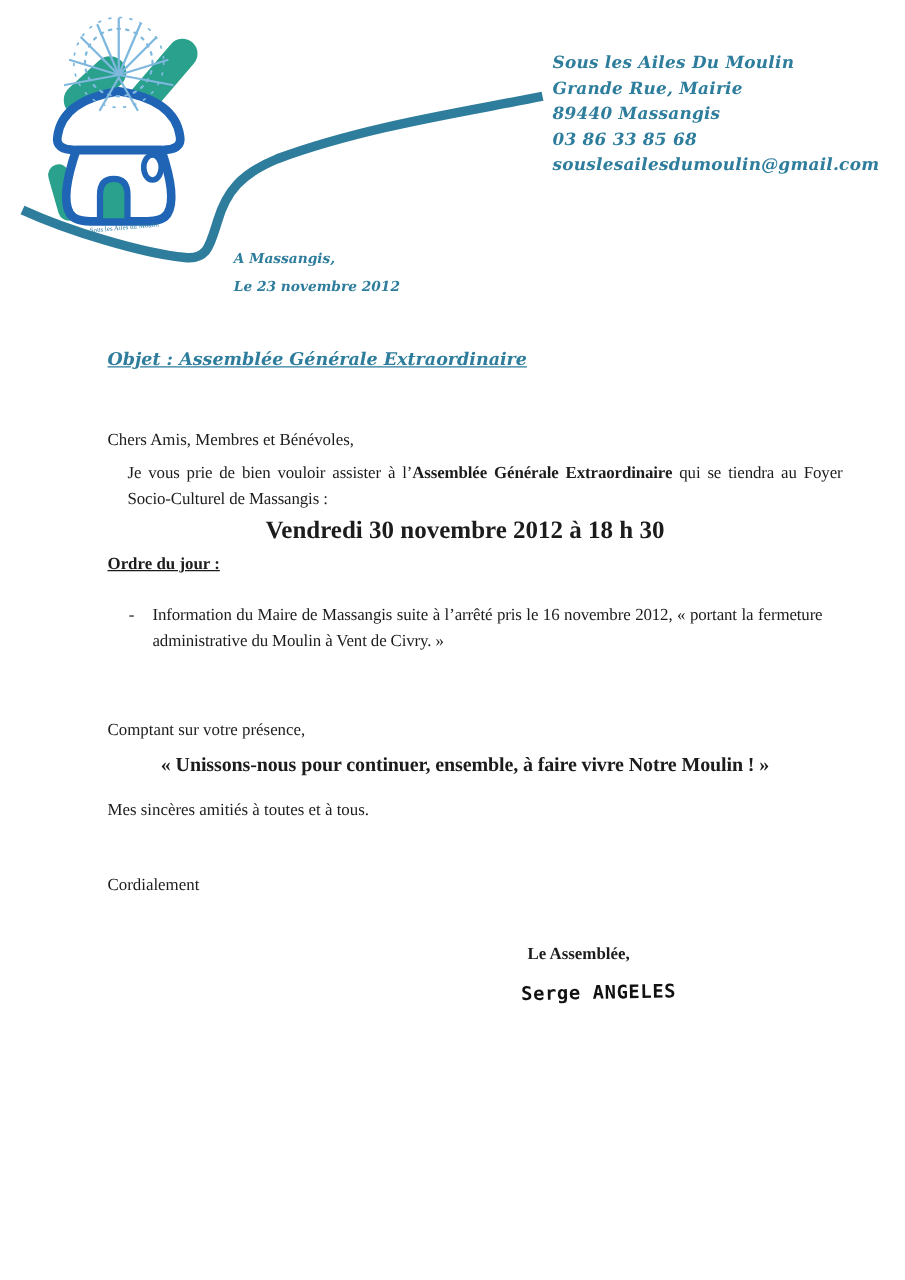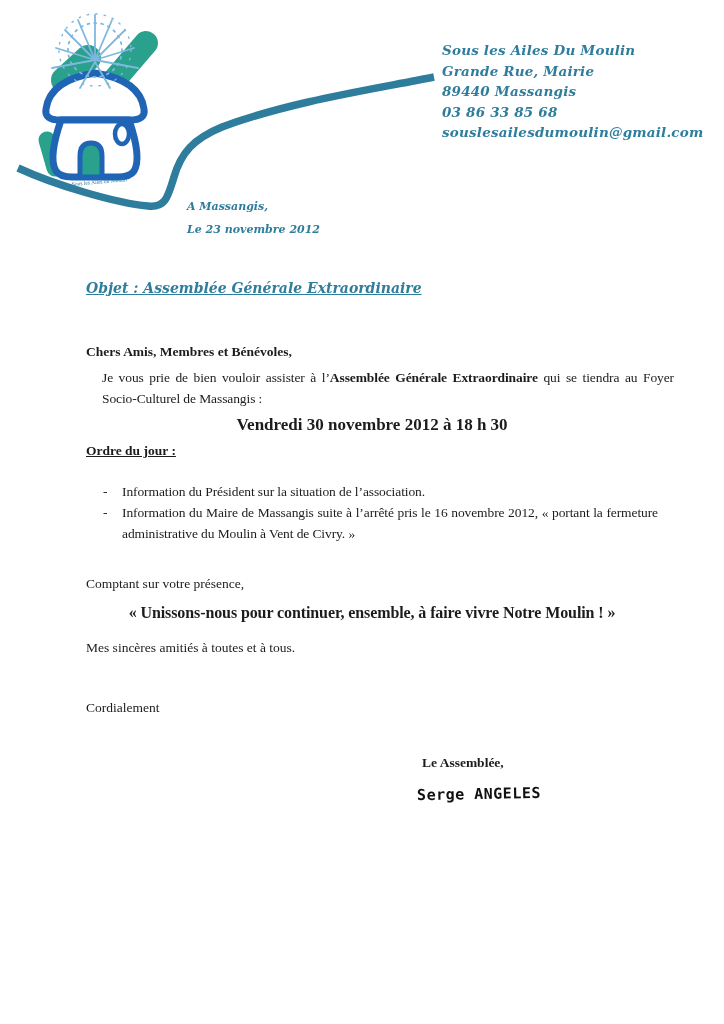--- a/index.html
+++ b/index.html
@@ -30,23 +30,23 @@
   .dateline {
     position: absolute; left: 187px; top: 196px; z-index: 2;
     font-size: 11px; line-height: 22.5px;
   }
   .subject {
     position: absolute; left: 86px; top: 280px; z-index: 2;
     font-size: 14px; text-decoration: underline;
   }
 
   .bodyblock { position: absolute; left: 86px; width: 572px; z-index: 2; font-size: 13.5px; line-height: 21px; }
-  .salutation { top: 341px; font-weight: 700; }
+  .salutation { top: 341px; font-weight: 400; }
   .intro { top: 367px; text-align: justify; letter-spacing: -0.1px; margin-left: 16px; }
-  .meeting { top: 414px; text-align: center; font-weight: 700; font-size: 17px; }
+  .meeting { top: 414px; text-align: center; font-weight: 700; font-size: 20px; }
   .agenda-title { top: 440px; font-weight: 700; text-decoration: underline; }
   .agenda { top: 481px; list-style: none; }
   .agenda li {
     position: relative; padding-left: 36px; text-align: justify; letter-spacing: -0.1px;
   }
   .agenda li::before {
     content: "-"; position: absolute; left: 17px; top: 0;
   }
   .presence { top: 573px; }
   .slogan { top: 602px; text-align: center; font-weight: 700; font-size: 16px; letter-spacing: -0.1px; }
@@ -119,21 +119,20 @@
 
   <div class="bodyblock salutation">Chers Amis, Membres et Bénévoles,</div>
 
   <p class="bodyblock intro"><span>Je vous prie de bien vouloir assister à l’</span><b>Assemblée Générale Extraordinaire</b><span> qui se tiendra au Foyer Socio-Culturel de Massangis :</span></p>
 
   <div class="bodyblock meeting">Vendredi 30 novembre 2012 à 18 h 30</div>
 
   <div class="bodyblock agenda-title">Ordre du jour :</div>
 
   <ul class="bodyblock agenda">
-    <li>Information du Président sur la situation de l’association.</li>
     <li>Information du Maire de Massangis suite à l’arrêté pris le 16 novembre 2012, « portant la fermeture administrative du Moulin à Vent de Civry. »</li>
   </ul>
 
   <div class="bodyblock presence">Comptant sur votre présence,</div>
 
   <div class="bodyblock slogan">« Unissons-nous pour continuer, ensemble, à faire vivre Notre Moulin ! »</div>
 
   <div class="bodyblock regards">Mes sincères amitiés à toutes et à tous.</div>
 
   <div class="bodyblock closing">Cordialement</div>

